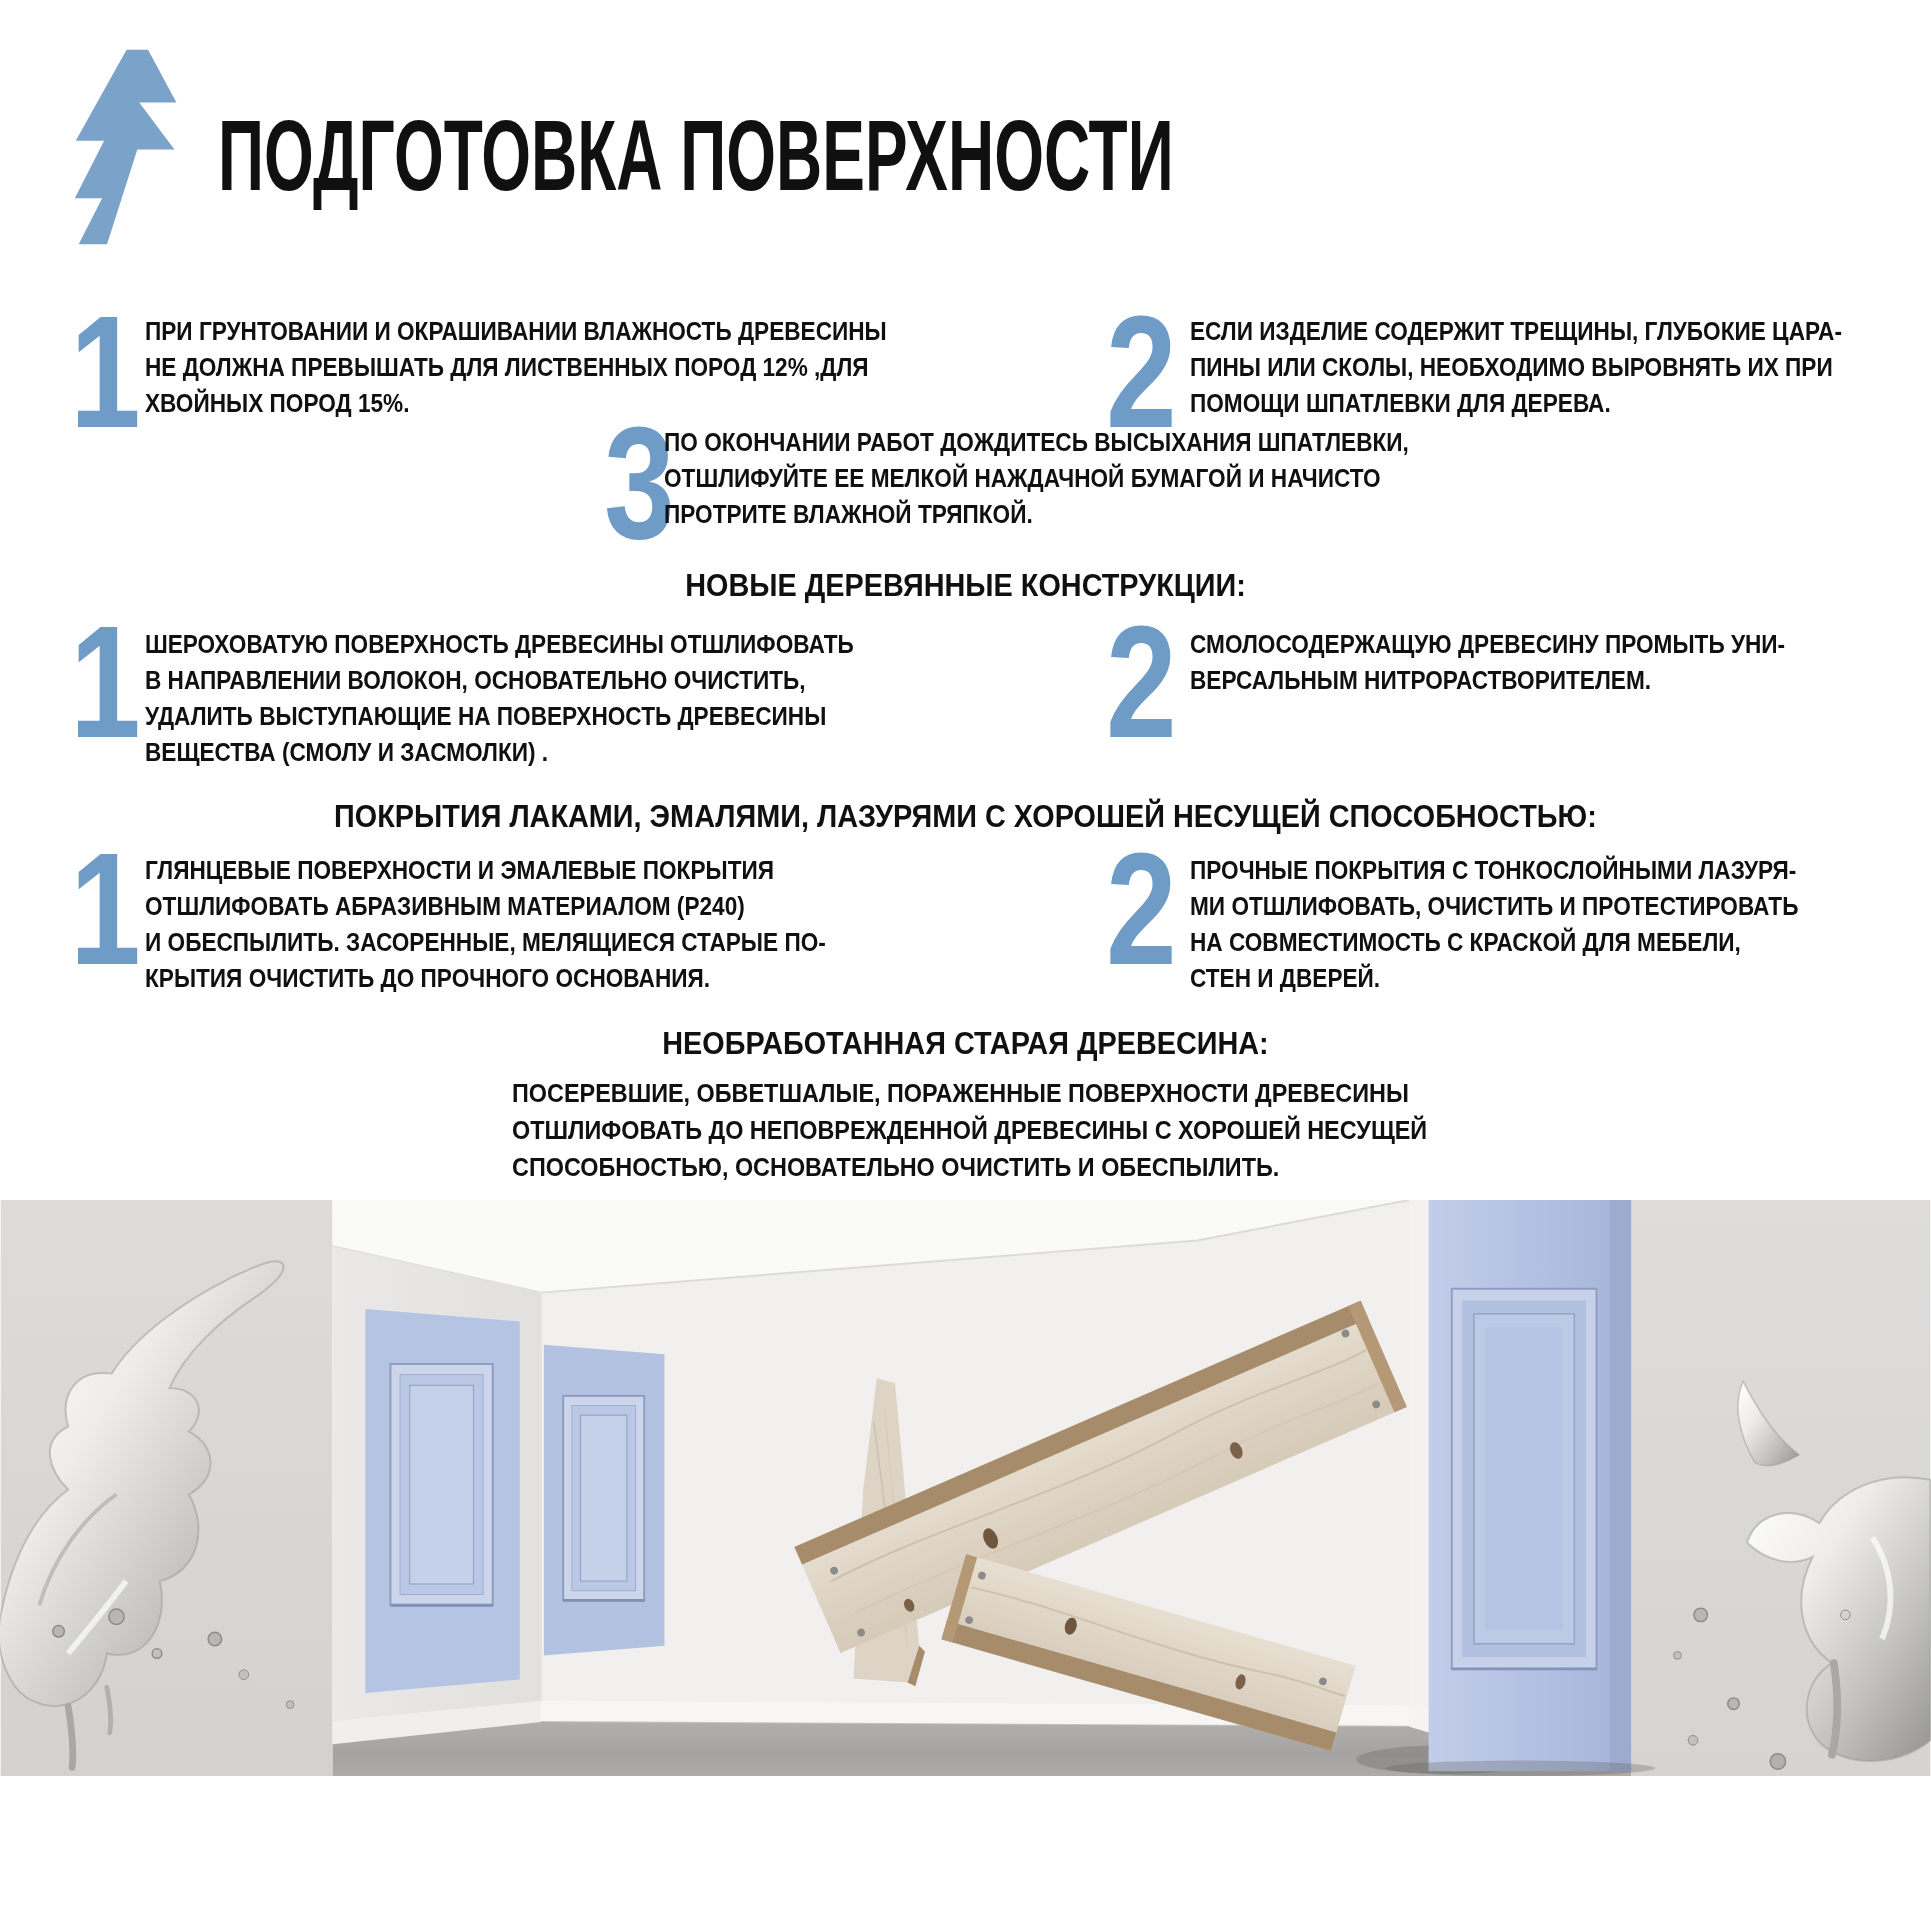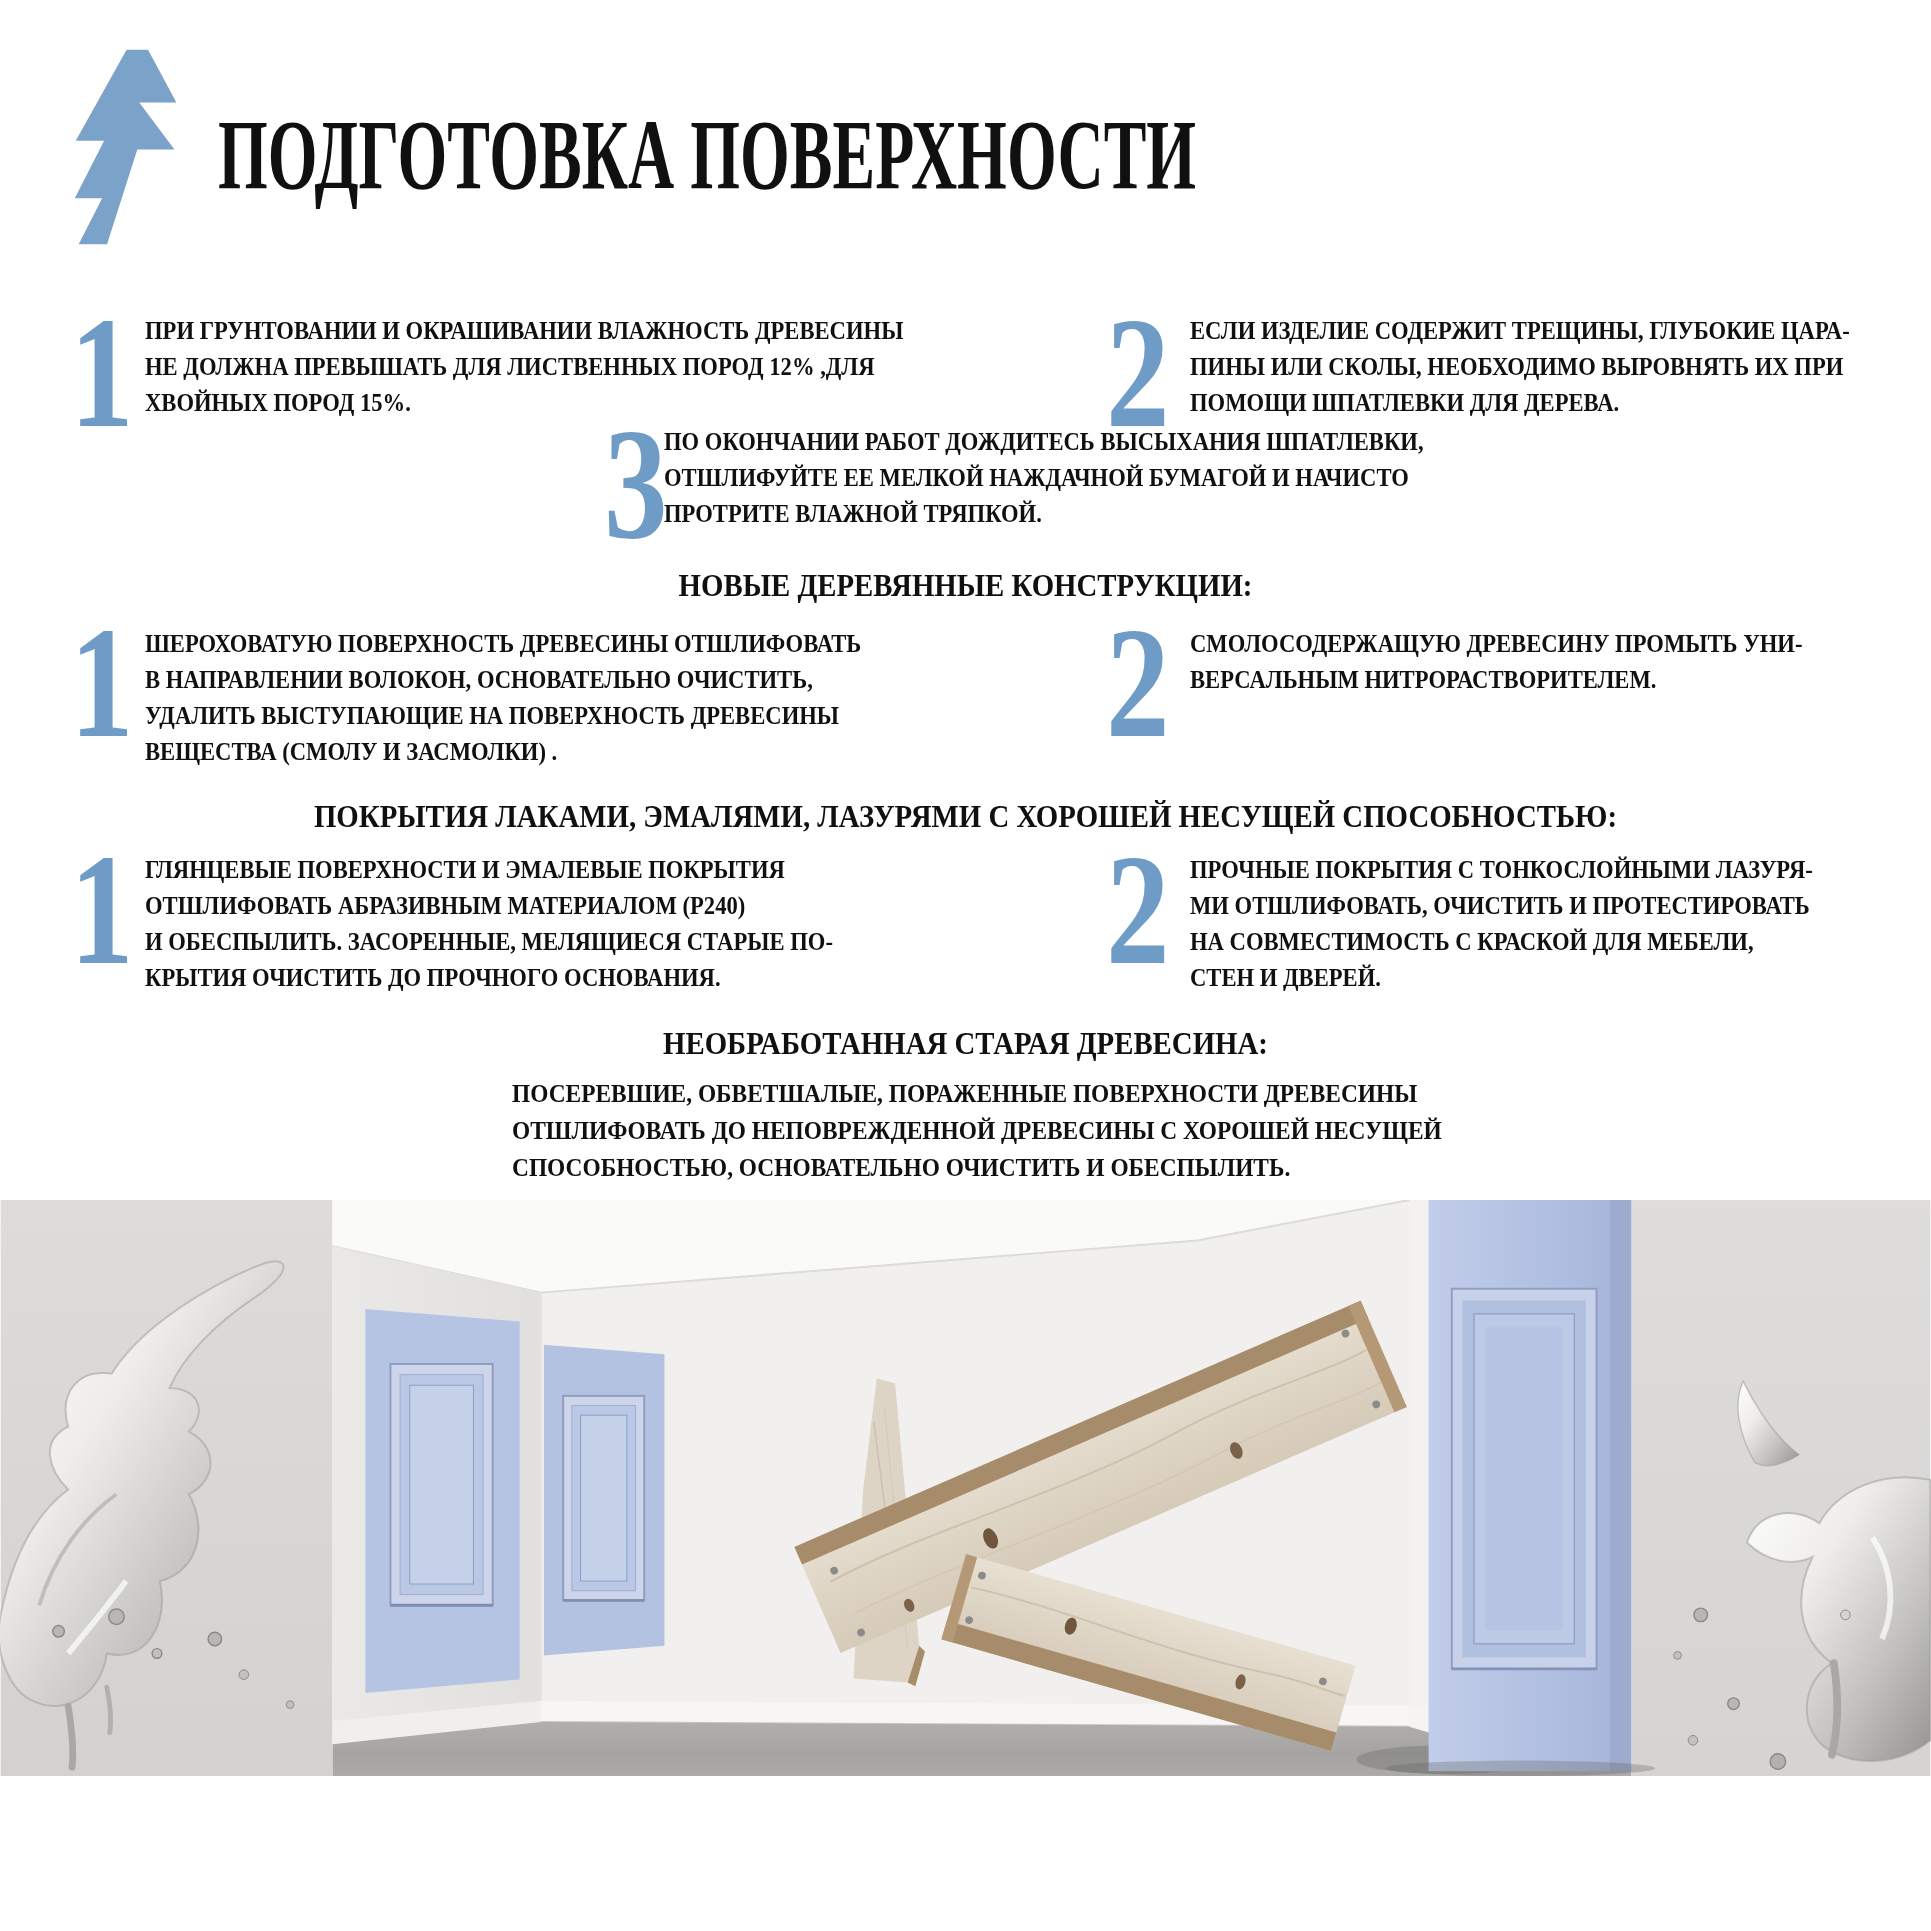--- a/index.html
+++ b/index.html
@@ -1,17 +1,17 @@
 <!DOCTYPE html>
 <html style="--accent_bolt: #7ba2c8; --accent_number: #6f9cc6; --text: #101010; --panel_blue: #b6c4e3; --door_blue: #b3c2e2; --wall: #f1f0ee; --ceiling: #fafaf9; --floor: #a7a6a4; --strip: #d8d6d4; --wood: #e0d8cb; --wood_edge: #a78c6b;"><head>
 <meta charset="utf-8">
 <style>
   html,body{margin:0;padding:0;background:#fff;}
   .page{position:relative;width:1931px;height:1931px;background:#fff;overflow:hidden;
-        font-family:Liberation Serif, serif;color:var(--text,#101010);}
+        font-family:Liberation Sans, sans-serif;color:var(--text,#101010);}
   .title{position:absolute;left:218px;top:105px;font-size:100px;font-weight:700;line-height:1;
          white-space:nowrap;transform:scaleX(.64);transform-origin:0 0;}
   .bolt{position:absolute;left:66px;top:44px;width:127px;height:207px;}
   .num{position:absolute;font-size:159px;font-weight:700;line-height:1;color:var(--accent_number,#6f9cc6);
        transform:scaleX(.8);transform-origin:0 0;letter-spacing:-3.9px;}
   .step-text{position:absolute;font-size:26px;font-weight:700;line-height:36px;
              transform:scaleX(.87);transform-origin:0 0;}
   .step-text .ln{white-space:nowrap;}
   .heading{position:absolute;left:0;width:1931px;text-align:center;font-size:31px;font-weight:700;
            line-height:1.2;transform:scaleX(.93);transform-origin:50% 0;white-space:nowrap;}

